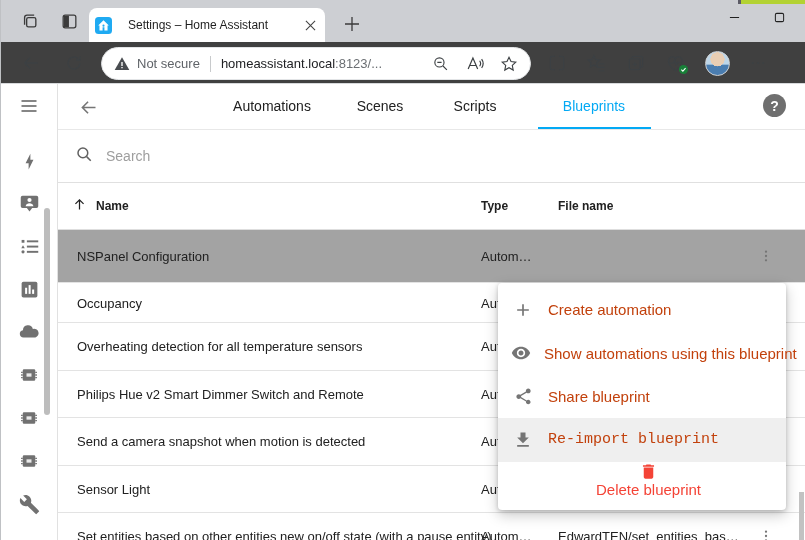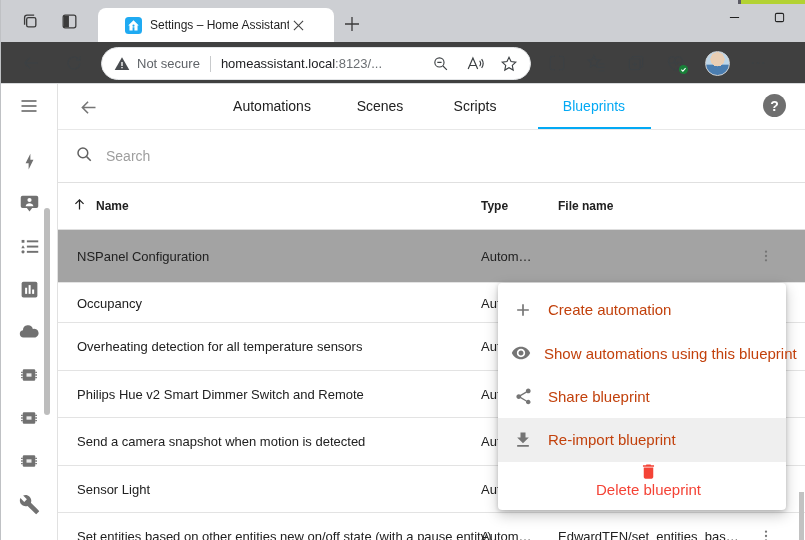--- a/index.html
+++ b/index.html
@@ -9,22 +9,22 @@
   #window { position:relative; width:805px; height:540px; background:#fff; overflow:hidden;
             border-left:1px solid #bfc1c4; }
 
   
   .desktop-sliver { top:0; left:737px; width:3px; height:4px; background:#5c5b66; z-index:60; }
   .desktop-sliver2 { top:0; left:740px; width:65px; height:4px; background:#b3d233; z-index:60; }
 
   
   .tabstrip { top:0; left:0; right:0; height:42px; background:#cdcfd3; }
   .chromeicon { color:#3b3b3b; display:flex; align-items:center; justify-content:center; }
-  .tab { top:8px; left:97px; width:236px; height:34px; background:#fff; border-radius:8px 8px 0 0;
-         display:flex; align-items:center; padding:0 27px; }
+  .tab { top:8px; left:88px; width:236px; height:34px; background:#fff; border-radius:8px 8px 0 0;
+         display:flex; align-items:center; padding:0 6px;gap:8px; }
   .tab-title { font-size:12px; color:#1f1f1f; margin-left:8px; flex:1; white-space:nowrap; overflow:hidden; }
   .tab-close { color:#454545; font-size:14px; width:18px; height:18px; display:flex; align-items:center; justify-content:center; }
   .winbtn { width:30px; height:26px; top:4px; display:flex; align-items:center; justify-content:center; color:#202020; }
 
   
   .toolbar { top:42px; left:0; right:0; height:42px; background:#404040; border-bottom:1px solid #d7d9db; }
   .navbtn { top:6px; width:30px; height:30px; color:#3c4043; display:flex; align-items:center; justify-content:center; }
   .addresspill { top:5px; left:100px; width:430px; height:33px; background:#fff; border:1px solid #e2e4e6;
                  border-radius:17px; display:flex; align-items:center; padding:0 12px; }
   .notsecure { font-size:13px; color:#5f6368; margin-left:7px; }
@@ -66,21 +66,21 @@
   .ha-rows { top:146px; left:57px; right:0; bottom:0; overflow:hidden; }
   .ha-row { position:relative; border-bottom:1px solid #e3e3e3; font-size:13px; color:#212121; }
   .ha-row.selected { background:#a3a3a3; }
   .kebab { position:absolute; left:699px; top:50%; transform:translateY(-50%); width:18px; height:18px;
            display:flex; align-items:center; justify-content:center; color:#757575; }
 
   
   .ctx-menu { left:497px; top:199px; width:288px; background:#fff; border-radius:4px; z-index:20;
               box-shadow:0 5px 14px rgba(0,0,0,.22), 0 1px 4px rgba(0,0,0,.18); padding:5px 0; }
   .ctx-item { height:43.4px; display:flex; align-items:center; font-size:15px; color:#c2410c; }
-  .ctx-item.highlighted { background:#efefef; }
+  .ctx-item.highlighted { background:#efefef;font-family:Liberation Mono, monospace; }
   .ctx-item .ctx-icon { width:24px; margin-left:13px; display:flex; align-items:center; justify-content:center; color:#757575; }
   .ctx-item .ctx-label { margin-left:13px; white-space:nowrap; }
   .ctx-item.danger, .ctx-item.danger .ctx-icon { color:#f44336;flex-direction:column; }
 
   .ha-right-scroll { right:1px; top:408px; width:5px; height:48px; background:#c2c2c2; z-index:30; }
 </style>
 </head>
 <body>
 
 <div id="window">

